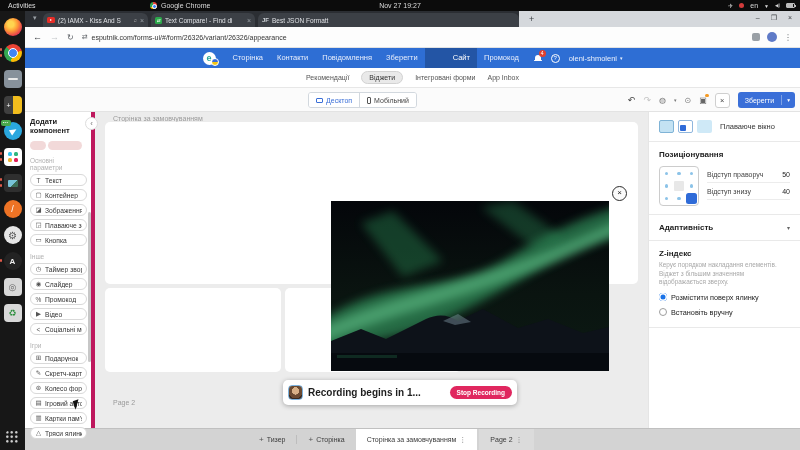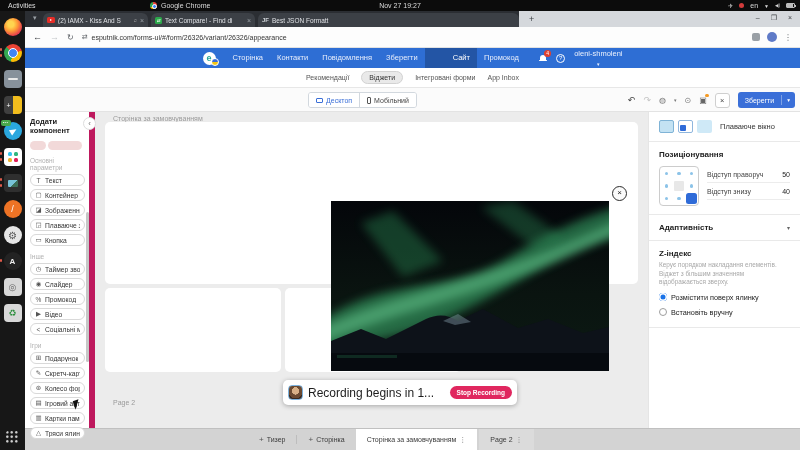--- a/index.html
+++ b/index.html
@@ -84,21 +84,21 @@
   .logo { width:13px; height:13px; border-radius:50%; background:#fff; color:#26a69a; font-size:9px; font-weight:bold; text-align:center; line-height:13px; position:relative; margin-right:10px; flex:none; }
   .logo::after { content:""; position:absolute; right:-3px; bottom:-1px; width:6px; height:6px; border-radius:50%; background:linear-gradient(#3b6fd6 0 50%, #f3c614 50% 100%); border:.5px solid #fff; }
   .nav-item { color:#e8eefc; font-size:7.5px; padding:0 7px; height:20px; line-height:20px; white-space:nowrap; }
   .nav-item.active { background:rgba(0,0,0,.22); color:#fff;padding-left:28px; }
   .nav-right { margin-left:auto; display:flex; align-items:center; gap:9px; }
   .bell { position:relative; width:8px; height:9px; }
   .bell::before { content:""; position:absolute; left:1px; top:1px; width:6px; height:5px; background:#fff; border-radius:3px 3px 0 0; }
   .bell::after { content:""; position:absolute; left:0; top:6px; width:8px; height:1.5px; background:#fff; border-radius:1px; }
   .bell-badge { position:absolute; right:-4px; top:-4px; min-width:7px; height:7px; border-radius:4px; background:#e0402f; color:#fff; font-size:5px; line-height:7px; text-align:center; padding:0 1px; }
   .help-ico { width:9px; height:9px; border-radius:50%; border:1px solid #fff; color:#fff; font-size:6px; line-height:7.5px; text-align:center; }
-  .nav-user { color:#eaf0fc; font-size:7.5px; display:flex; gap:3px; align-items:center;flex-direction:column; }
+  .nav-user { color:#eaf0fc; font-size:7.5px; display:flex; gap:3px; align-items:center; }
 
   
   #subnav { height:20px; background:#fff; border-bottom:1px solid #e7e7e7; flex:none; display:flex; align-items:center; justify-content:center; gap:12px; font-size:7px; color:#555; }
   .subnav-pill { background:#e9e9e9; border:1px solid #d2d2d2; border-radius:9px; padding:2px 7px; color:#333; }
 
   
   #editbar { height:24px; background:#fbfbfb; border-bottom:1px solid #e3e3e3; flex:none; position:relative; }
   .device-toggle { position:absolute; left:283px; top:4px; display:flex; height:16px; border:1px solid #d2d8de; border-radius:3px; overflow:hidden; }
   .dev-btn { display:flex; align-items:center; gap:3px; padding:0 7px; font-size:7px; background:#fff; }
   .dev-btn.desk { color:#3a6fd8; border-right:1px solid #d2d8de; }
@@ -114,21 +114,21 @@
   .close-box { width:15px; height:15px; border:1px solid #cfcfcf; border-radius:3px; display:flex; align-items:center; justify-content:center; font-size:7.5px; color:#444; background:#fff; }
   .save-btn { display:flex; align-items:center; height:16px; background:#3a6fd8; border-radius:3px; color:#fff; font-size:7px; }
   .save-btn .s-label { padding:0 7px; }
   .save-btn .s-div { width:1px; height:10px; background:rgba(255,255,255,.35); }
   .save-btn .s-chev { padding:0 5px; font-size:5.5px; }
 
   
   #main { flex:1; display:flex; min-height:0; }
 
   
-  #sidebar { width:70px; background:#fff; border-right:6px solid #be185d; padding:5px 4px 0 5px; position:relative; flex:none; }
+  #sidebar { width:70px; background:#fff; border-right:4px solid #be185d; padding:5px 4px 0 5px; position:relative; flex:none; }
   .sb-title { font-size:7.5px; font-weight:bold; color:#222; }
   .collapse-btn { position:absolute; right:-7px; top:5px; width:13px; height:13px; border-radius:50%; background:#fff; border:1px solid #ddd; color:#777; font-size:8px; line-height:11px; text-align:center; z-index:5; }
   .ghost { display:flex; gap:2px; margin:6px 0 2px; }
   .ghost i { height:9px; border-radius:5px; background:#f2d9d9; }
   .ghost .g1 { width:16px; } .ghost .g2 { width:34px; }
   .sb-sec { font-size:6.5px; color:#b2b2b2; margin:7px 0 3px; }
   .sb-item { display:flex; align-items:center; gap:3px; height:12px; border:1px solid #d9d9d9; border-radius:7px; padding:0 4px; margin-bottom:3px; background:#fff; overflow:hidden; }
   .sb-item .ic { font-size:6.5px; color:#555; width:7px; text-align:center; flex:none; }
   .sb-item .lb { font-size:6.7px; color:#333; white-space:nowrap; overflow:hidden; }
   .sb-scroll { position:absolute; right:.5px; top:100px; width:2.5px; height:150px; border-radius:2px; background:#c7c7c7; }
@@ -140,21 +140,21 @@
   .cv-label { position:absolute; left:18px; top:3px; font-size:7px; color:#9a9a9a; }
   .blk { position:absolute; background:#fff; border-radius:5px; }
   .blk-big { left:10px; top:10px; width:533px; height:162px; }
   .blk-c1 { left:10px; top:176px; width:176px; height:84px; }
   .blk-c2 { left:190px; top:176px; width:176px; height:84px; }
   .widget-img { position:absolute; left:236px; top:89px; width:278px; height:170px; background:#05070b; }
   .img-close { position:absolute; left:517px; top:74px; width:15px; height:15px; border-radius:50%; background:#fafafa; border:1.5px solid #2b2b2b; color:#222; font-size:8px; line-height:12px; text-align:center; z-index:4; }
   .cv-footer { position:absolute; left:18px; top:287px; font-size:7px; color:#9a9a9a; }
   .toast { position:absolute; left:188px; top:268px; width:234px; height:25px; background:#fff; border-radius:5px; box-shadow:0 1px 5px rgba(0,0,0,.3); display:flex; align-items:center; padding:0 5px; gap:5px; z-index:5; }
   .toast .avatar { width:15px; height:15px; border-radius:4px; border:1px solid #7cb2de; background:radial-gradient(circle at 50% 38%, #d8b087 0 35%, #6b4a32 36% 70%, #3a2a20 71%); flex:none; }
-  .toast .msg { font-size:12px; font-weight:normal; color:#1d1d1d; flex:1; white-space:nowrap; overflow:hidden; }
+  .toast .msg { font-size:10px; font-weight:bold; color:#1d1d1d; flex:1; white-space:nowrap; overflow:hidden; }
   .stop-btn { height:13px; padding:0 7px; background:#e0275f; border-radius:7px; color:#fff; font-size:6.5px; font-weight:bold; display:flex; align-items:center; flex:none; }
 
   
   #inspector { width:152px; background:#fff; border-left:1px solid #e5e5e5; padding:8px 10px 0; flex:none; font-size:7px; position:relative; }
   .type-row { display:flex; align-items:center; gap:4px; }
   .wt { width:15px; height:13px; border-radius:2px; flex:none; }
   .wt1 { background:#c3e2f3; border:1px solid #7fb3d6; }
   .wt2 { background:#fff; border:1px solid #8fb6dd; position:relative; }
   .wt2::after { content:""; position:absolute; left:1px; bottom:1px; width:6px; height:6px; background:#2f6bd8; border-radius:1px; }
   .wt3 { background:#cfe9f7; }

